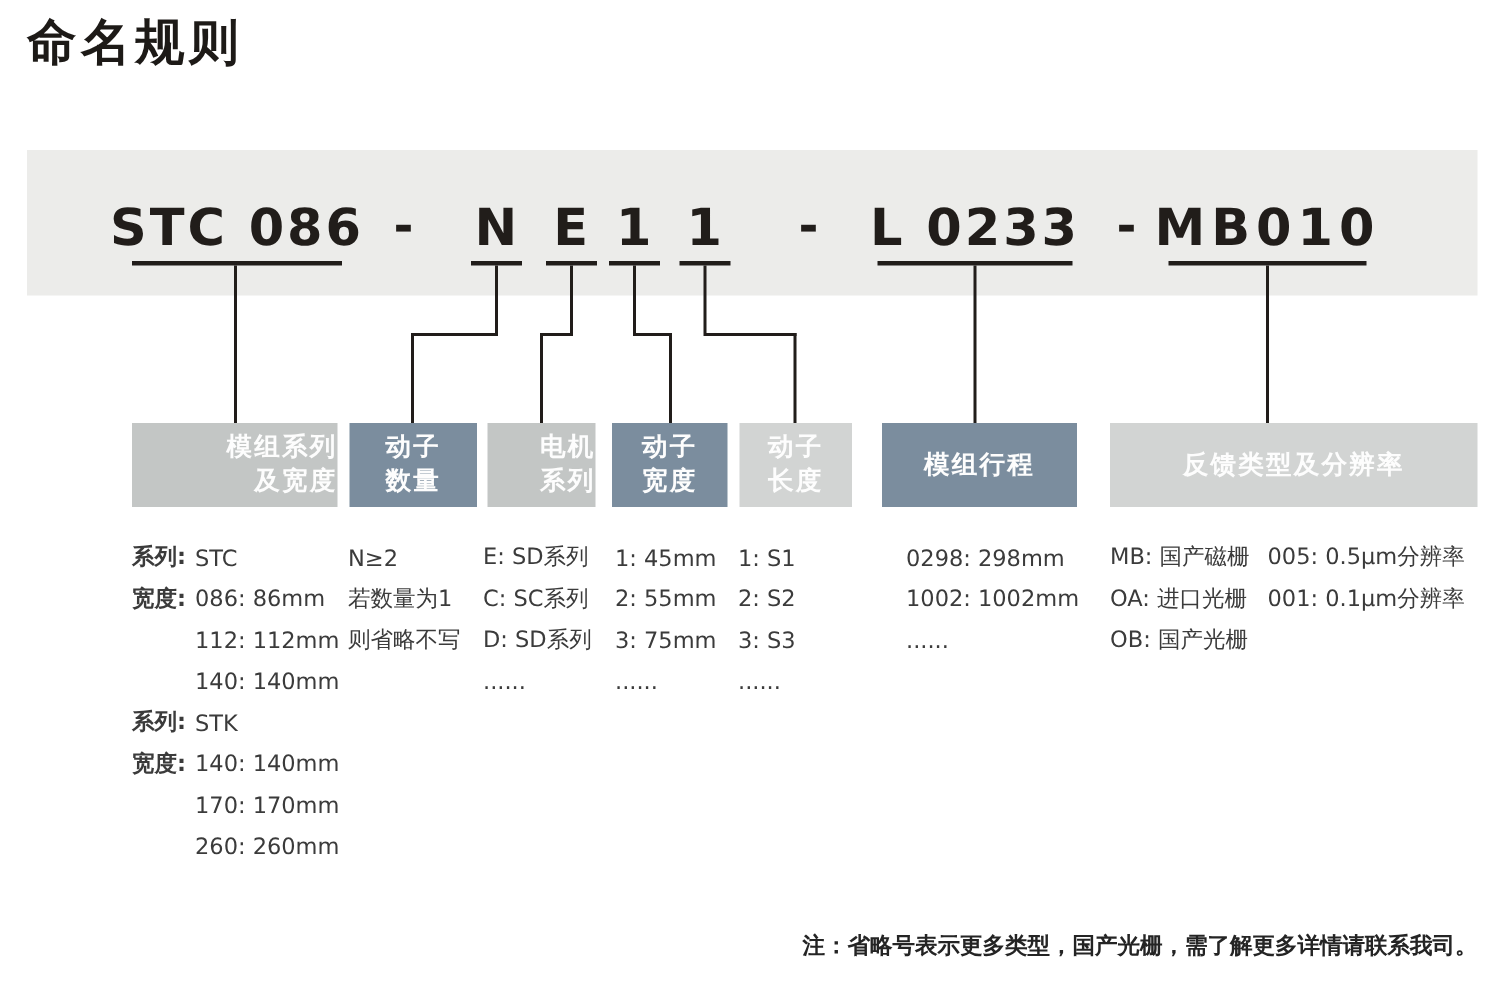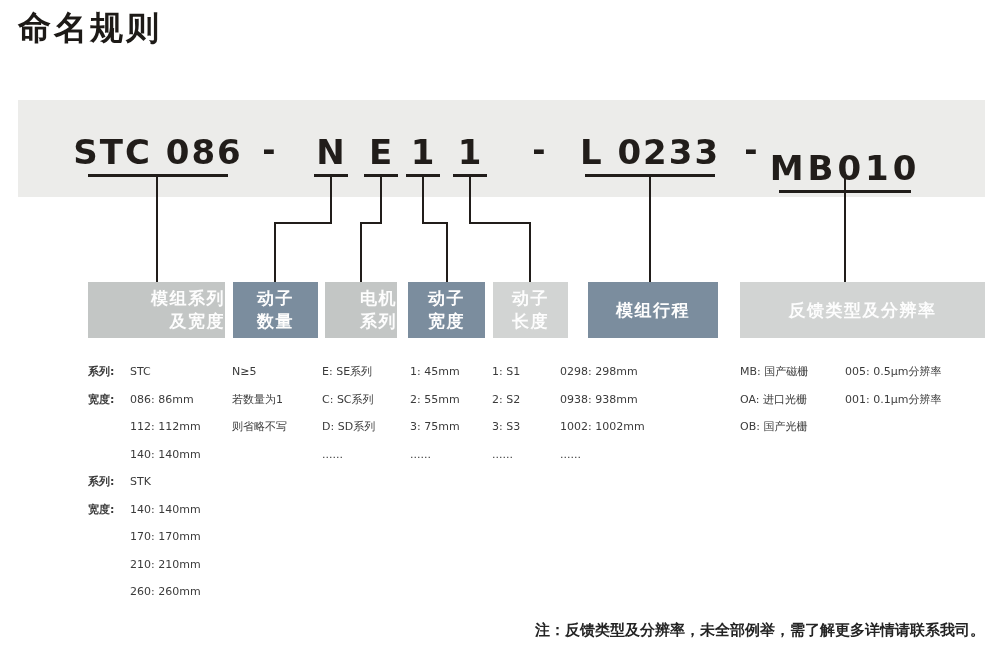--- a/index.html
+++ b/index.html
@@ -19,34 +19,34 @@
 
   .band{position:absolute;left:18px;top:100px;width:967px;height:97px;background:var(--panel);}
 
   .code-seg{position:absolute;top:128px;height:44px;box-sizing:content-box;
             display:flex;align-items:flex-end;justify-content:center;
             font-size:34px;font-weight:700;color:var(--ink);letter-spacing:1px;
             border-bottom:3px solid var(--ink);padding-bottom:2px;white-space:pre;text-align:right;}
   .code-dash{position:absolute;top:128px;height:44px;display:flex;align-items:center;
              justify-content:center;font-size:32px;font-weight:800;color:var(--ink);}
   .ls2{letter-spacing:2px;}
-  .ls4{letter-spacing:4px;margin-top:16px;}
+  .ls4{letter-spacing:4px;}
 
   .vline,.hline{position:absolute;background:var(--ink);}
   .vline{width:2px;}
   .hline{height:2px;}
 
   .box{position:absolute;top:282px;height:56px;display:flex;flex-direction:column;
        align-items:center;justify-content:center;color:#fdfdfd;font-weight:700;
        font-size:17px;line-height:23px;letter-spacing:1.5px;text-align:center;}
   .tone-a{background:var(--box_gray);align-items:flex-end;}
   .tone-b{background:var(--box_slate);}
   .tone-c{background:var(--box_gray_light);}
 
-  .col{position:absolute;top:358px;font-size:11px;color:var(--body_text);}
+  .col{position:absolute;top:358px;font-size:15px;color:var(--body_text);}
   .col-row{height:27.5px;display:flex;align-items:center;white-space:pre;}
   .lab{font-weight:700;width:42px;display:inline-block;}
   .fb-type{width:105px;display:inline-block;}
 
   .note{position:absolute;left:380px;right:15px;top:621px;text-align:right;
         font-size:15px;font-weight:600;color:#242424;}
 </style>
 </head>
 <body>
 
@@ -116,59 +116,57 @@
   </div>
 
   <div class="col" style="left:88px">
     <div class="col-row"><span class="lab">系列:</span><span>STC</span></div>
     <div class="col-row"><span class="lab">宽度:</span><span>086: 86mm</span></div>
     <div class="col-row"><span class="lab"></span><span>112: 112mm</span></div>
     <div class="col-row"><span class="lab"></span><span>140: 140mm</span></div>
     <div class="col-row"><span class="lab">系列:</span><span>STK</span></div>
     <div class="col-row"><span class="lab">宽度:</span><span>140: 140mm</span></div>
     <div class="col-row"><span class="lab"></span><span>170: 170mm</span></div>
-    <div class="col-row"><span class="lab"></span><span>210: 210mm</span></div>
     <div class="col-row"><span class="lab"></span><span>260: 260mm</span></div>
   </div>
 
   <div class="col" style="left:232px">
-    <div class="col-row">N≥5</div>
+    <div class="col-row">N≥2</div>
     <div class="col-row">若数量为1</div>
     <div class="col-row">则省略不写</div>
   </div>
 
   <div class="col" style="left:322px">
-    <div class="col-row">E: SE系列</div>
+    <div class="col-row">E: SD系列</div>
     <div class="col-row">C: SC系列</div>
     <div class="col-row">D: SD系列</div>
     <div class="col-row">......</div>
   </div>
 
   <div class="col" style="left:410px">
     <div class="col-row">1: 45mm</div>
     <div class="col-row">2: 55mm</div>
     <div class="col-row">3: 75mm</div>
     <div class="col-row">......</div>
   </div>
 
   <div class="col" style="left:492px">
     <div class="col-row">1: S1</div>
     <div class="col-row">2: S2</div>
     <div class="col-row">3: S3</div>
     <div class="col-row">......</div>
   </div>
 
-  <div class="col" style="left:560px">
+  <div class="col" style="left:604px">
     <div class="col-row">0298: 298mm</div>
-    <div class="col-row">0938: 938mm</div>
     <div class="col-row">1002: 1002mm</div>
     <div class="col-row">......</div>
   </div>
 
   <div class="col" style="left:740px">
     <div class="col-row"><span class="fb-type">MB: 国产磁栅</span><span>005: 0.5μm分辨率</span></div>
     <div class="col-row"><span class="fb-type">OA: 进口光栅</span><span>001: 0.1μm分辨率</span></div>
     <div class="col-row"><span class="fb-type">OB: 国产光栅</span><span></span></div>
   </div>
 
-  <div class="note">注：反馈类型及分辨率，未全部例举，需了解更多详情请联系我司。</div>
+  <div class="note">注：省略号表示更多类型，国产光栅，需了解更多详情请联系我司。</div>
 
 </div>
 
 </body></html>

